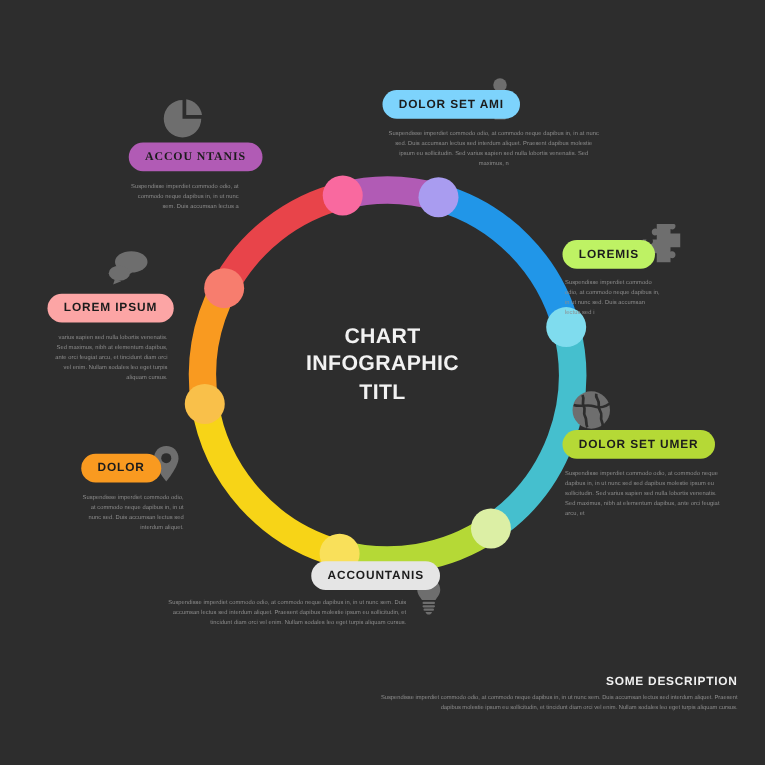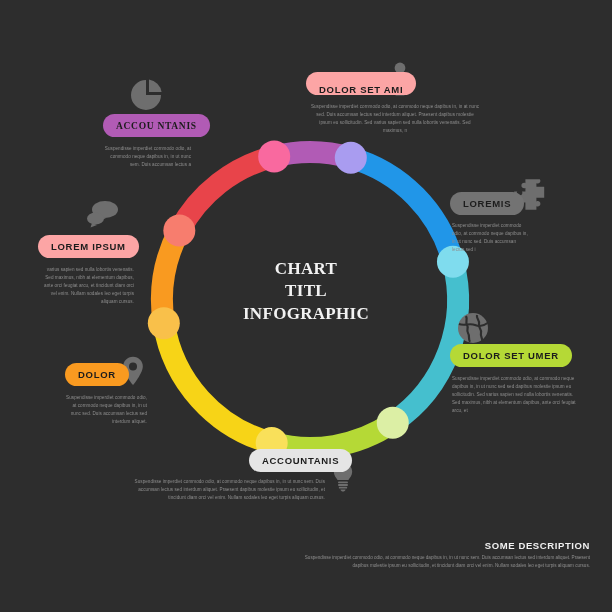--- a/index.html
+++ b/index.html
@@ -14,21 +14,21 @@
   
   .ring-wrap { position:absolute; left:140px; top:130px; width:340px; height:340px; }
   .ring-wrap svg { display:block; }
 
   .center-title {
     position:absolute; left:228px; top:258px; width:156px;
     text-align:center; color:#f2f2f2;
     font-size:17px; font-weight:bold; line-height:1.32;
     letter-spacing:.3px;
   }
-  .center-title span { display:block;font-family:Liberation Serif, serif; }
+  .center-title span { display:block; }
 
   
   .pill {
     position:absolute;
     border-radius:999px;
     color:#1c1c1c;
     font-size:9.5px;
     font-weight:bold;
     letter-spacing:.7px;
     display:flex; align-items:center; justify-content:center;
@@ -89,31 +89,31 @@
         <circle cx="-38.31" cy="142.95" r="16" fill="#f9e05a"></circle>
         <circle cx="-146.18" cy="23.16" r="16" fill="#f9c04a"></circle>
         <circle cx="-130.68" cy="-69.49" r="16" fill="#f77d6e"></circle>
         <circle cx="-35.81" cy="-143.60" r="16" fill="#f9699f"></circle>
       </g>
     </svg>
   </div>
 
   <div class="center-title">
     <span>CHART</span>
+    <span>INFOGRAPHIC</span>
     <span>TITL</span>
-    <span>INFOGRAPHIC</span>
   </div>
 
   <div class="icon" style="left:390px; top:62px;">
     <svg width="20" height="34" viewBox="0 0 20 34">
       <circle cx="10" cy="6" r="5.4"></circle>
       <path d="M10 13 C4.5 13 2.4 16.5 2.4 21 L2.4 25 L5.6 25 L5.6 33.5 L14.4 33.5 L14.4 25 L17.6 25 L17.6 21 C17.6 16.5 15.5 13 10 13 Z"></path>
     </svg>
   </div>
-  <div class="pill" style="left:306px; top:72px; background:#fca5a5;align-items:flex-end;">
+  <div class="pill" style="left:306px; top:72px; background:#7dd3fc;">
     <span>DOLOR SET AMI</span>
   </div>
   <div class="para" style="left:310px; top:103px; width:170px; text-align:center;">Suspendisse imperdiet commodo odio, at commodo neque dapibus in, in at nunc sed. Duis accumsan lectus sed interdum aliquet. Praesent dapibus molestie ipsum eu sollicitudin. Sed varius sapien sed nulla lobortis venenatis. Sed maximus, n</div>
 
   <div class="icon" style="left:130px; top:78px;">
     <svg width="34" height="34" viewBox="0 0 34 34">
       <path d="M16 2 A15 15 0 1 0 31 17 L16 17 Z"></path>
       <path d="M19 1.4 L19 14 L31.6 14 A15 15 0 0 0 19 1.4 Z"></path>
     </svg>
   </div>
@@ -158,21 +158,21 @@
   <div class="pill" style="left:249px; top:449px; background:#e5e5e5;">
     <span>ACCOUNTANIS</span>
   </div>
   <div class="para" style="left:127px; top:478px; width:198px; text-align:right;">Suspendisse imperdiet commodo odio, at commodo neque dapibus in, in ut nunc sem. Duis accumsan lectus sed interdum aliquet. Praesent dapibus molestie ipsum eu sollicitudin, et tincidunt diam orci vel enim. Nullam sodales leo eget turpis aliquam cursus.</div>
 
   <div class="icon" style="left:513px; top:178px;">
     <svg width="33" height="33" viewBox="0 0 33 33">
       <path d="M12.4 1.2 L12.4 5.2 C10.6 4.2 8.4 5.4 8.4 7.6 C8.4 9.8 10.6 11 12.4 10 L12.4 13.6 L9 13.6 C10 15.4 8.8 17.6 6.6 17.6 C4.4 17.6 3.2 15.4 4.2 13.6 L1.2 13.6 L1.2 24.6 L4.2 24.6 C3.2 26.4 4.4 28.6 6.6 28.6 C8.8 28.6 10 26.4 9 24.6 L12.4 24.6 L12.4 31.8 L23.4 31.8 L23.4 28.2 C25.2 29.2 27.4 28 27.4 25.8 C27.4 23.6 25.2 22.4 23.4 23.4 L23.4 19.8 L31.2 19.8 L31.2 8.8 L23.4 8.8 L23.4 5.2 C25.2 6.2 27.4 5 27.4 2.8 C27.4 1.8 26.9 1.2 26.2 1.2 Z"></path>
     </svg>
   </div>
-  <div class="pill" style="left:450px; top:192px; background:#737373;">
+  <div class="pill" style="left:450px; top:192px; background:#bef264;">
     <span>LOREMIS</span>
   </div>
   <div class="para" style="left:452px; top:222px; width:76px; text-align:left;">Suspendisse imperdiet commodo odio, at commodo neque dapibus in, in ut nunc sed. Duis accumsan lectus sed i</div>
 
   <div class="icon" style="left:457px; top:312px;">
     <svg width="32" height="32" viewBox="0 0 32 32">
       <circle cx="16" cy="16" r="15"></circle>
       <path d="M9 4 C11 8 8 10 10 13 C12 16 9 18 11 21 C13 24 11 27 13 29.8" fill="none" stroke="#2d2d2d" stroke-width="2.2"></path>
       <path d="M20 3 C19 7 23 8 22 12 C21 16 25 17 24 21 C23 25 26 26 25 29" fill="none" stroke="#2d2d2d" stroke-width="2.2"></path>
       <path d="M2 12 C7 14 13 11 18 13 C23 15 28 13 30.5 11" fill="none" stroke="#2d2d2d" stroke-width="2"></path>

